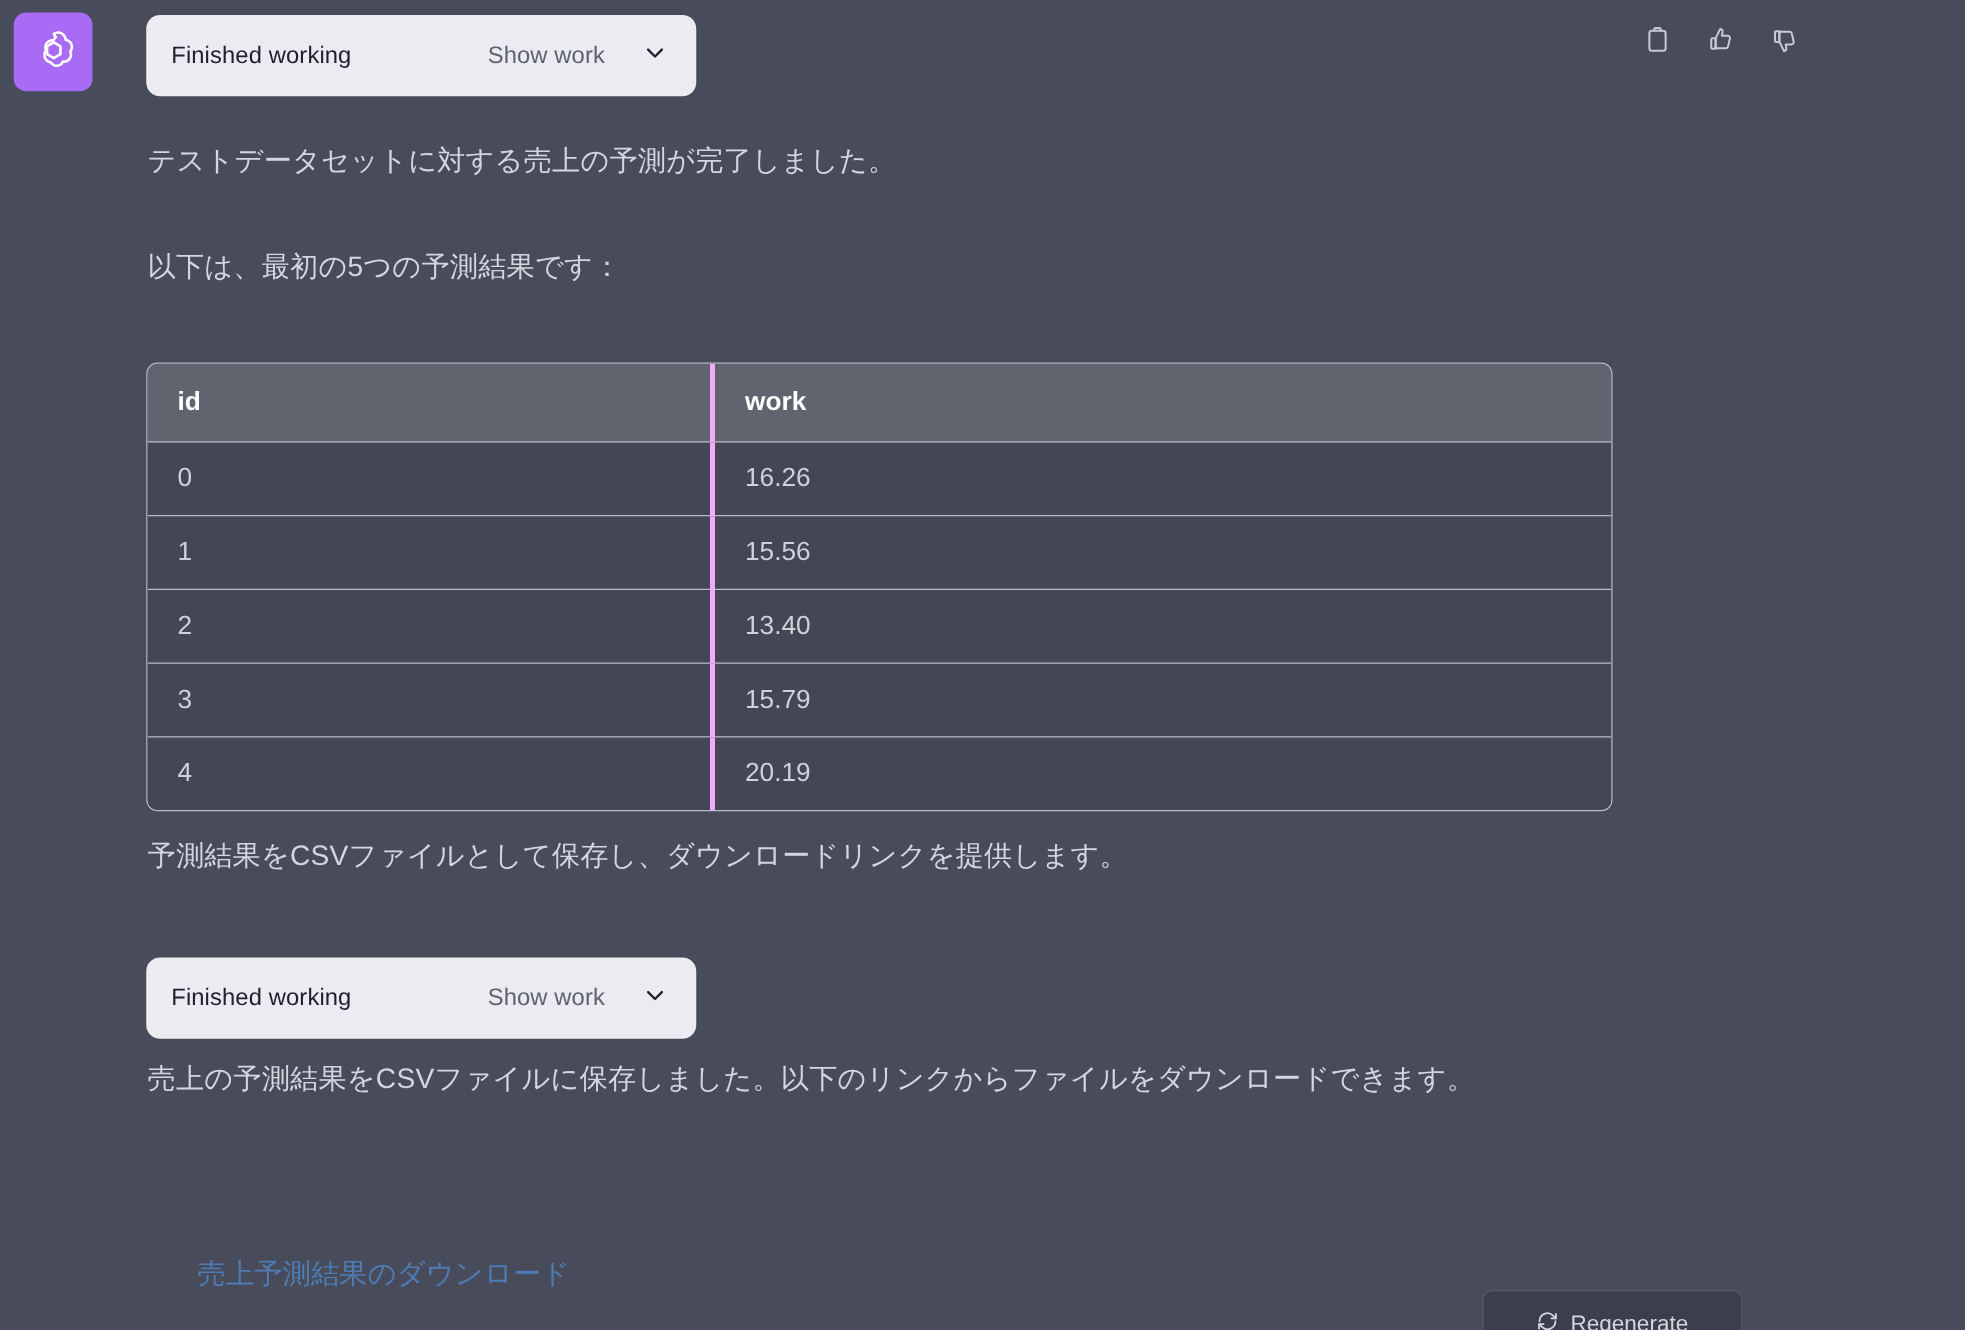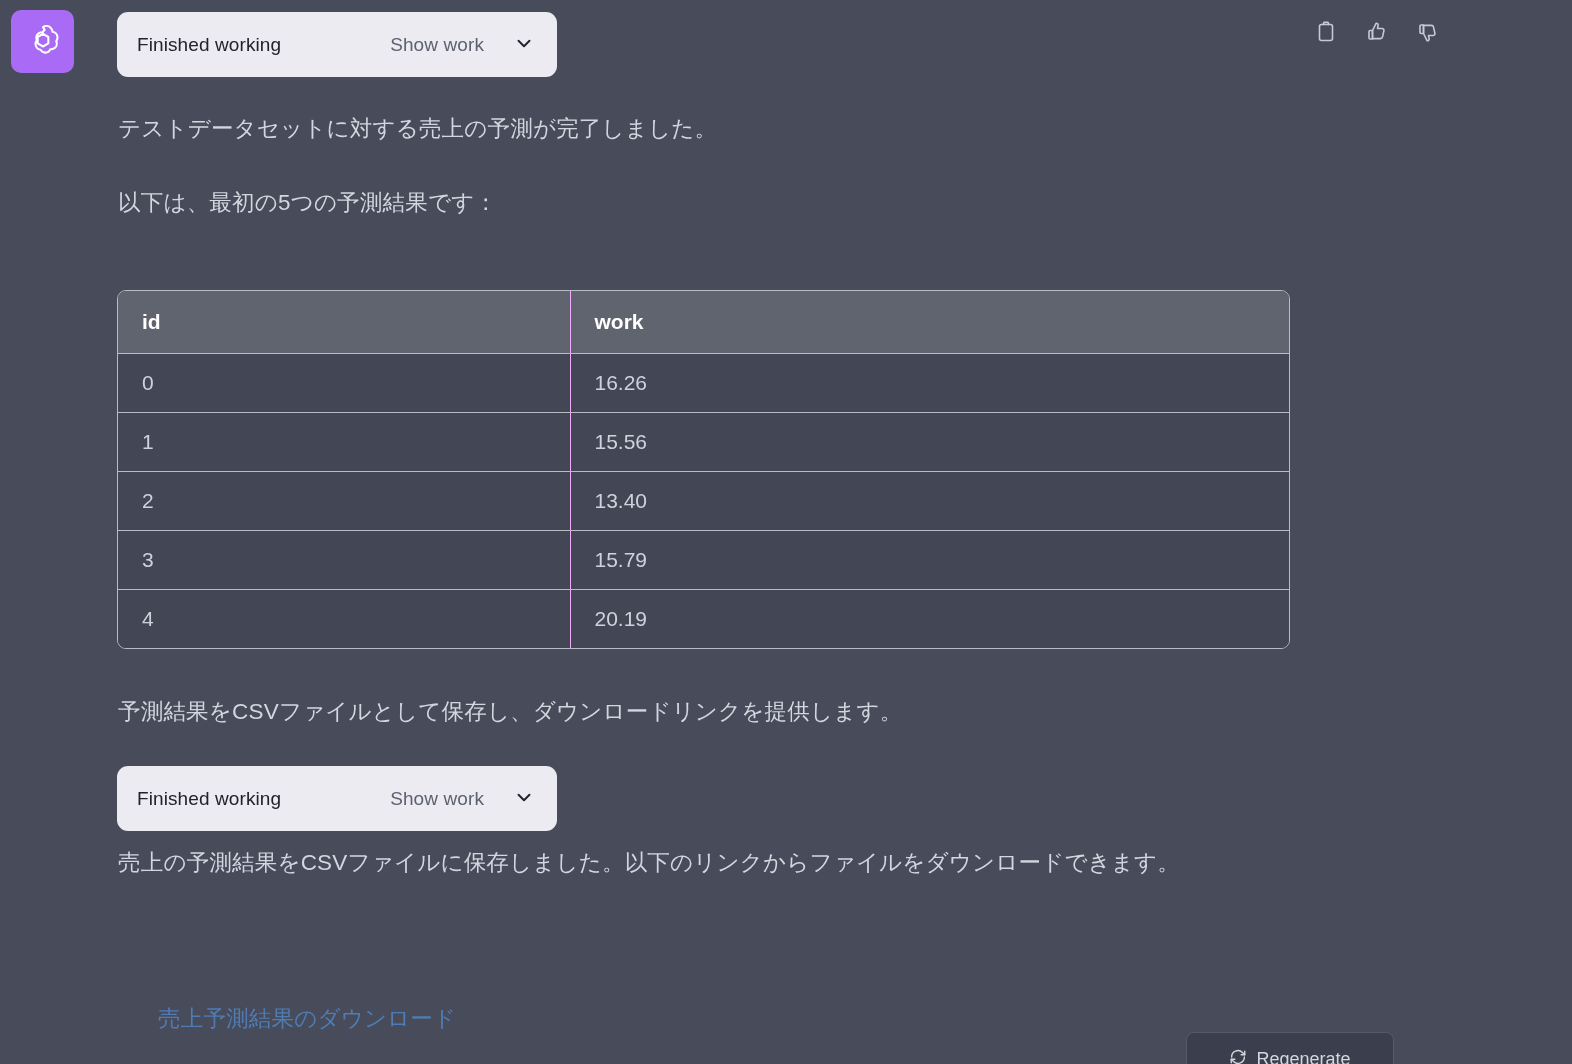--- a/index.html
+++ b/index.html
@@ -120,21 +120,21 @@
     border-collapse: collapse;
     width: 100%;
     table-layout: fixed;
   }
   table.data th,
   table.data td {
     text-align: left;
     padding: 0 0 0 24px;
     height: 58px;
     font-size: 21px;
-    border-right: 1px solid #f0abfc;
+    border-right: 4px solid #f0abfc;
     border-bottom: 1px solid #b9bcc6;
     vertical-align: middle;
   }
   table.data th:last-child,
   table.data td:last-child { border-right: none; }
   table.data tr:last-child td { border-bottom: none; }
   table.data thead th {
     background: #60646f;
     color: #ffffff;
     font-weight: 700;
@@ -228,21 +228,21 @@
             <svg width="22" height="22" viewBox="0 0 24 24" fill="none" stroke="#20232c" stroke-width="2.1" stroke-linecap="round" stroke-linejoin="round">
               <path d="M6 9.5 12 15.5 18 9.5"></path>
             </svg>
           </span>
         </span>
       </div>
     </div>
 
     <div class="para para-wrap" style="position:absolute; left:1px; top:106px;">テストデータセットに対する売上の予測が完了しました。</div>
 
-    <div class="para para-wrap" style="position:absolute; left:1px; top:180px;">以下は、最初の5つの予測結果です：</div>
+    <div class="para para-wrap" style="position:absolute; left:1px; top:191px;">以下は、最初の5つの予測結果です：</div>
 
     <div class="tbl-wrap" style="position:absolute; left:0px; top:290px;">
       <table class="data">
         <colgroup>
             <col class="c-id">
             <col>
           </colgroup>
         <thead>
           <tr>
             <th>id</th>
@@ -267,21 +267,21 @@
             <td>15.79</td>
           </tr>
           <tr>
             <td>4</td>
             <td>20.19</td>
           </tr>
         </tbody>
       </table>
     </div>
 
-    <div class="para para-wrap" style="position:absolute; left:1px; top:689px;">予測結果をCSVファイルとして保存し、ダウンロードリンクを提供します。</div>
+    <div class="para para-wrap" style="position:absolute; left:1px; top:662px;">予測結果をCSVファイルとして保存し、ダウンロードリンクを提供します。</div>
 
     <div style="position:absolute; left:0; top:766px;">
       <div class="work-pill">
         <span class="wp-title">Finished working</span>
         <span class="wp-right">
           <span class="wp-show">Show work</span>
           <span class="chev">
             <svg width="22" height="22" viewBox="0 0 24 24" fill="none" stroke="#20232c" stroke-width="2.1" stroke-linecap="round" stroke-linejoin="round">
               <path d="M6 9.5 12 15.5 18 9.5"></path>
             </svg>

